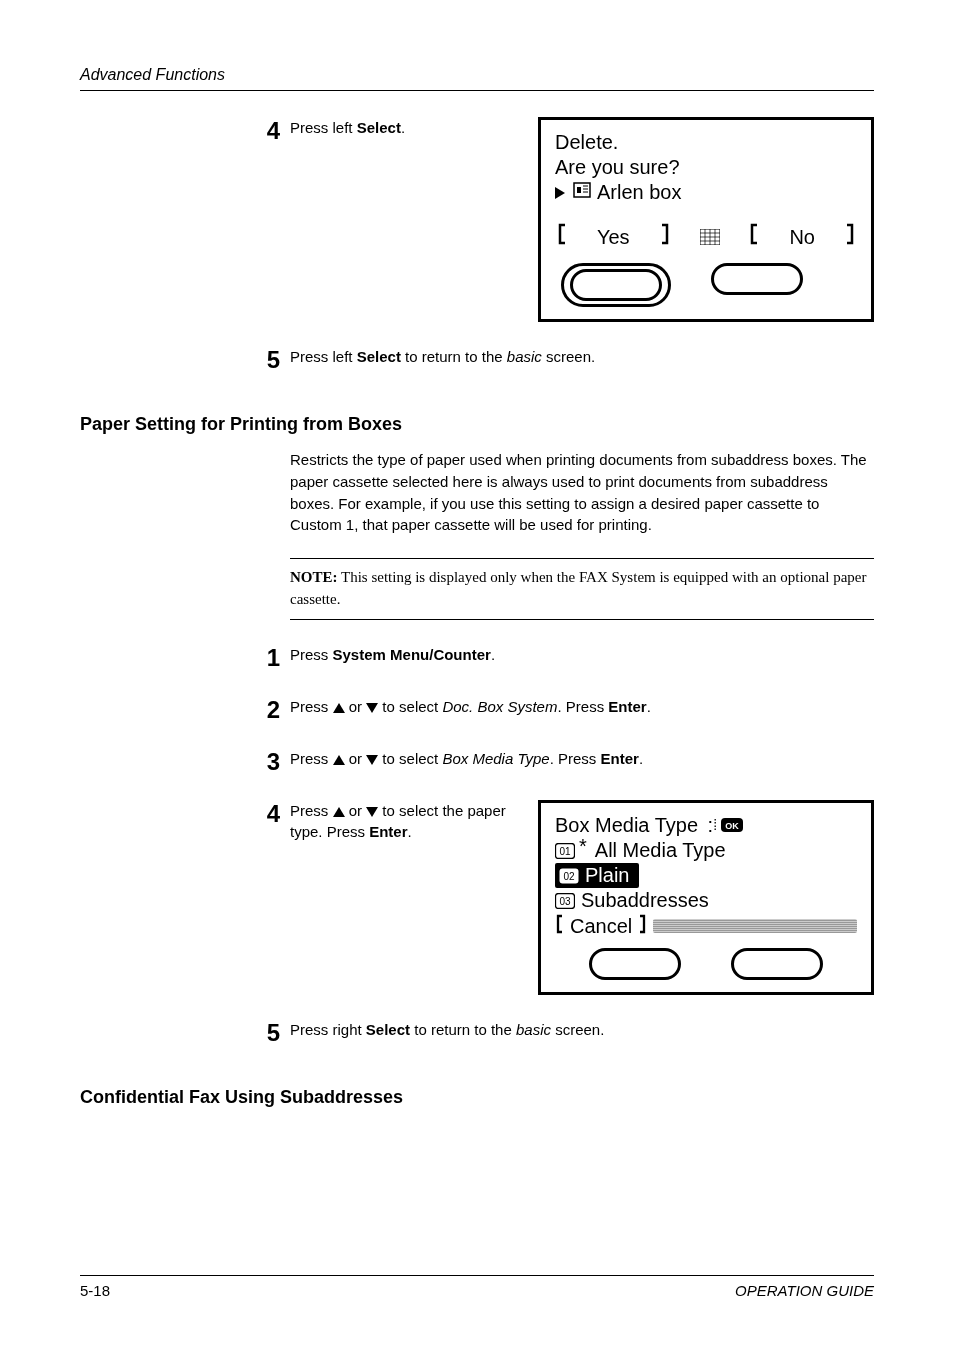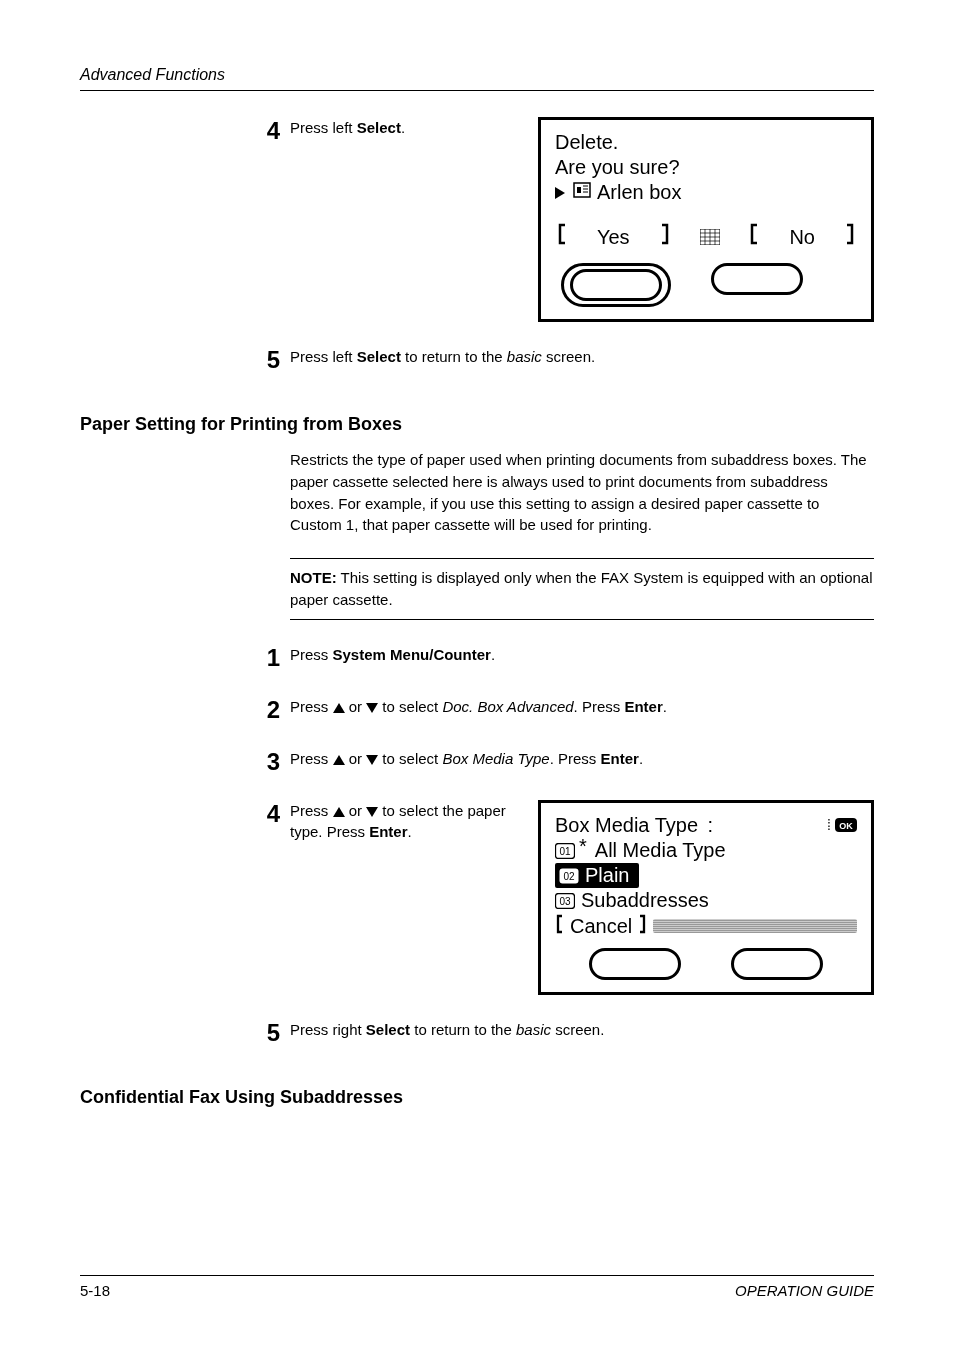--- a/index.html
+++ b/index.html
@@ -6,21 +6,21 @@
   html, body { width: 954px; height: 1351px; background: #fff; font-family: Arial, Helvetica, sans-serif; color: #000; }
   .page { position: relative; width: 954px; height: 1351px; padding: 58px 80px 40px 80px; }
   .top-rule { border-top: 1px solid #000; margin-top: 6px; }
   .header-italic { font-style: italic; font-size: 16px; margin-bottom: 2px; margin-top: 8px; }
   .content-col { margin-left: 210px; margin-top: 6px; }
   .step-row { display: flex; align-items: flex-start; margin-top: 24px; }
   .step-num { width: 34px; font-size: 24px; font-weight: bold; text-align: right; padding-right: 10px; margin-left: -34px; }
   .step-body { flex: 1; font-size: 15px; line-height: 1.45; }
   .section-h { font-size: 18px; font-weight: bold; margin-top: 40px; margin-bottom: 6px; margin-left: 0; }
   .para { font-size: 15px; line-height: 1.45; }
-  .note-box { margin-top: 22px; font-size: 15px; line-height: 1.45; }
+  .note-box { margin-top: 22px; font-size: 15px; line-height: 1.45; font-family: Liberation Serif, serif; }
   .note-line { border-top: 1px solid #000; height: 0; }
   .note-inner { padding: 8px 0; }
   .bold { font-weight: bold; }
   .italic { font-style: italic; }
   .row-flex { display: flex; align-items: flex-start; gap: 18px; }
   .lcd { border: 3px solid #000; width: 336px; margin-left: auto; }
   .lcd-top { padding: 10px 14px 10px 14px; font-family: Arial, sans-serif; font-size: 20px; line-height: 1.25; }
   .lcd-line { display: flex; align-items: center; gap: 6px; }
   .lcd-row-highlight { background: #000; color: #fff; display: inline-flex; align-items: center; gap: 6px; padding: 0 4px; border-radius: 2px; }
   .lcd-options-row { display: flex; justify-content: space-between; align-items: center; padding: 8px 16px 8px 16px; font-size: 20px; }
@@ -140,21 +140,21 @@
     <div class="step-row">
       <div class="step-num">1</div>
       <div class="step-body">
         <span>Press </span><span class="bold">System Menu/Counter</span><span>.</span>
       </div>
     </div>
 
     <div class="step-row">
       <div class="step-num">2</div>
       <div class="step-body">
-        <span>Press </span><span class="tri tri-up"></span><span> or </span><span class="tri tri-down"></span><span> to select </span><span class="italic">Doc. Box Advanced</span><span>. Press </span><span class="bold">Enter</span><span>.</span>
+        <span>Press </span><span class="tri tri-up"></span><span> or </span><span class="tri tri-down"></span><span> to select </span><span class="italic">Doc. Box System</span><span>. Press </span><span class="bold">Enter</span><span>.</span>
       </div>
     </div>
 
     <div class="step-row">
       <div class="step-num">3</div>
       <div class="step-body">
         <span>Press </span><span class="tri tri-up"></span><span> or </span><span class="tri tri-down"></span><span> to select </span><span class="italic">Box Media Type</span><span>. Press </span><span class="bold">Enter</span><span>.</span>
       </div>
     </div>
 
@@ -163,21 +163,21 @@
         <div class="step-row" style="margin-top:0;">
           <div class="step-num">4</div>
           <div class="step-body">
             <span>Press </span><span class="tri tri-up"></span><span> or </span><span class="tri tri-down"></span><span> to select the paper type. Press </span><span class="bold">Enter</span><span>.</span>
           </div>
         </div>
       </div>
 
       <div class="lcd">
         <div class="lcd-top" style="padding-bottom:6px;">
-          <div style="display:flex; justify-content:space-between; align-items:center;">
+          <div style="display:flex; align-items:center;">
             <span>
               <span>Box Media Type</span>
               <span style="margin-left:4px;">:</span>
             </span>
             <span class="ok-chip">
               <span class="dots">⁞</span>
               <svg width="22" height="14" viewBox="0 0 22 14">
                   <rect x="0" y="0" width="22" height="14" rx="4" fill="#000"></rect>
                   <text x="11" y="10.5" font-size="9" fill="#fff" text-anchor="middle" font-family="Arial" font-weight="bold">OK</text>
                 </svg>

